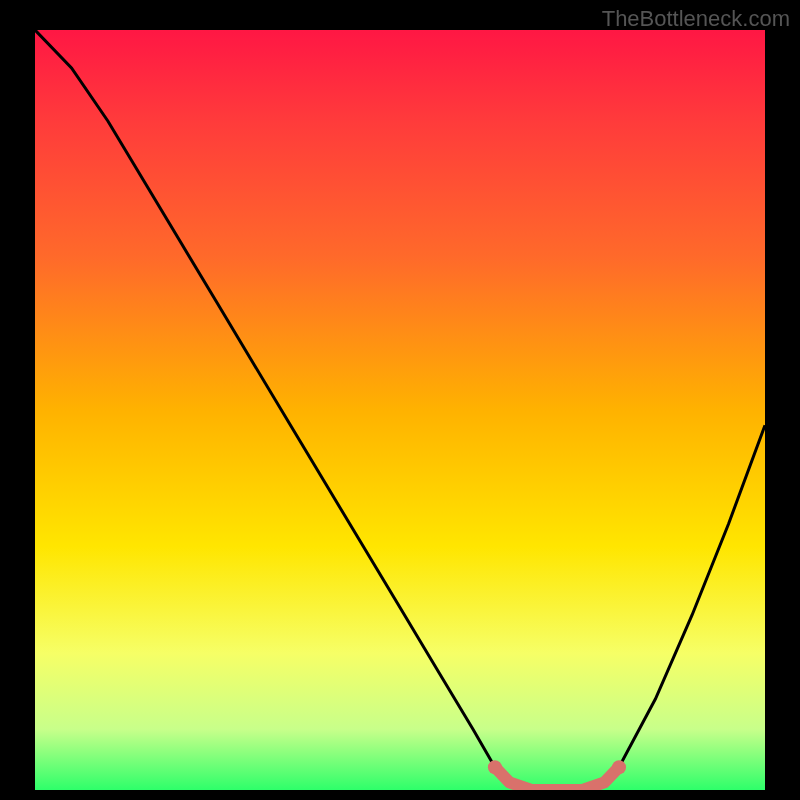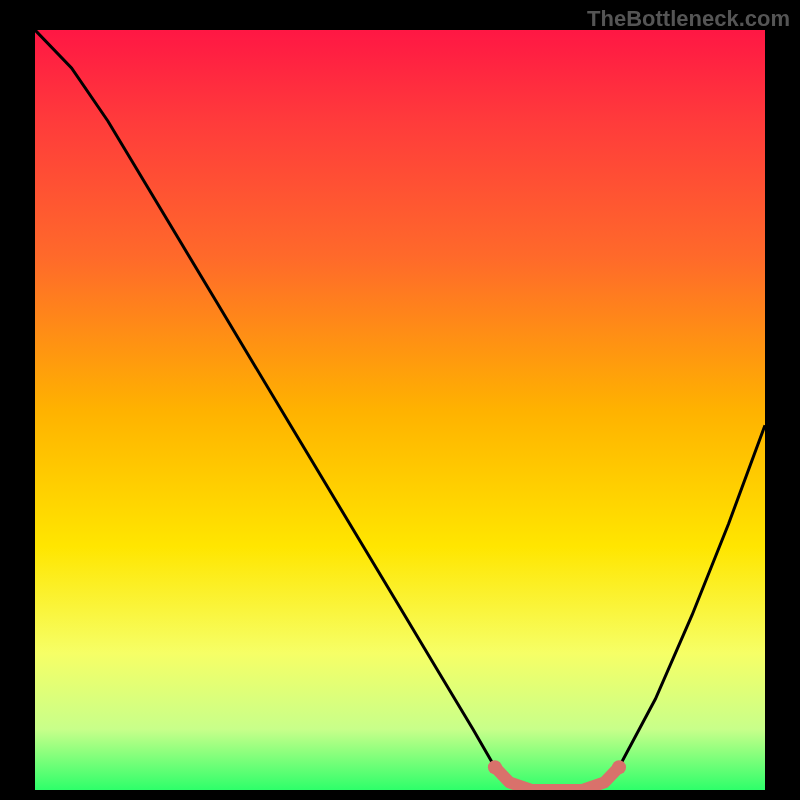--- a/index.html
+++ b/index.html
@@ -10,21 +10,21 @@
     height: 800px;
     position: relative;
     font-family: Arial, sans-serif;
   }
   .watermark {
     position: absolute;
     top: 6px;
     right: 10px;
     color: #555;
     font-size: 22px;
-    font-weight: 700;
+    font-weight: 400;
     z-index: 10;
   }
   .chart-area {
     position: absolute;
     left: 35px;
     top: 30px;
     width: 730px;
     height: 760px;
   }
   .chart-area svg {

